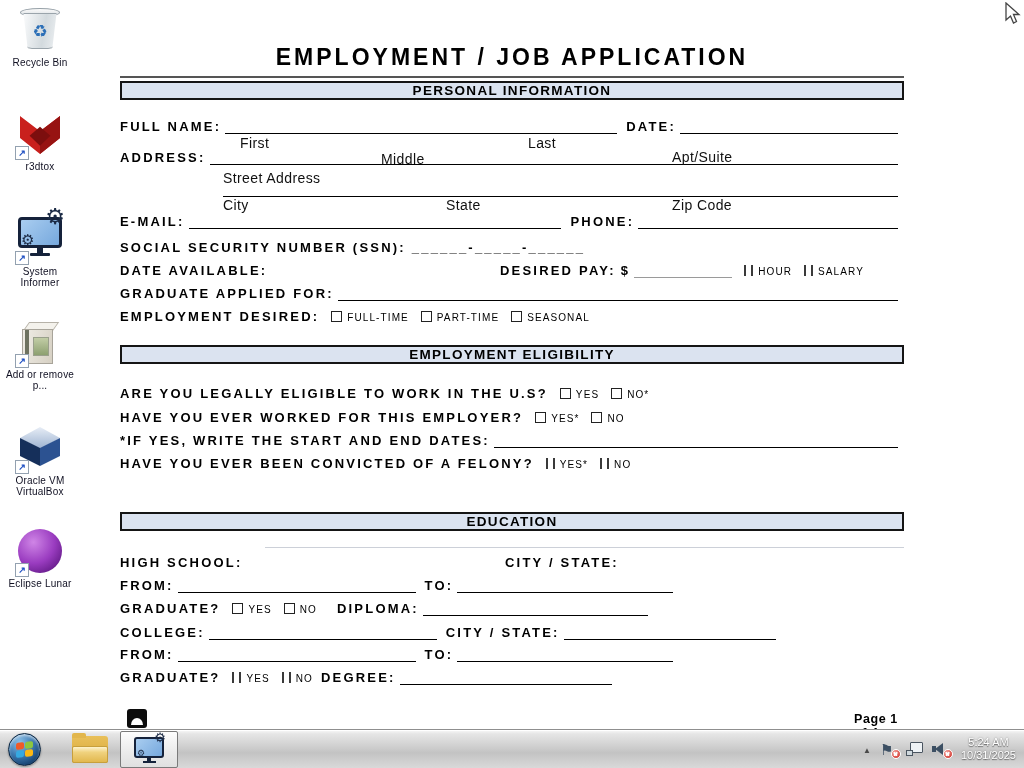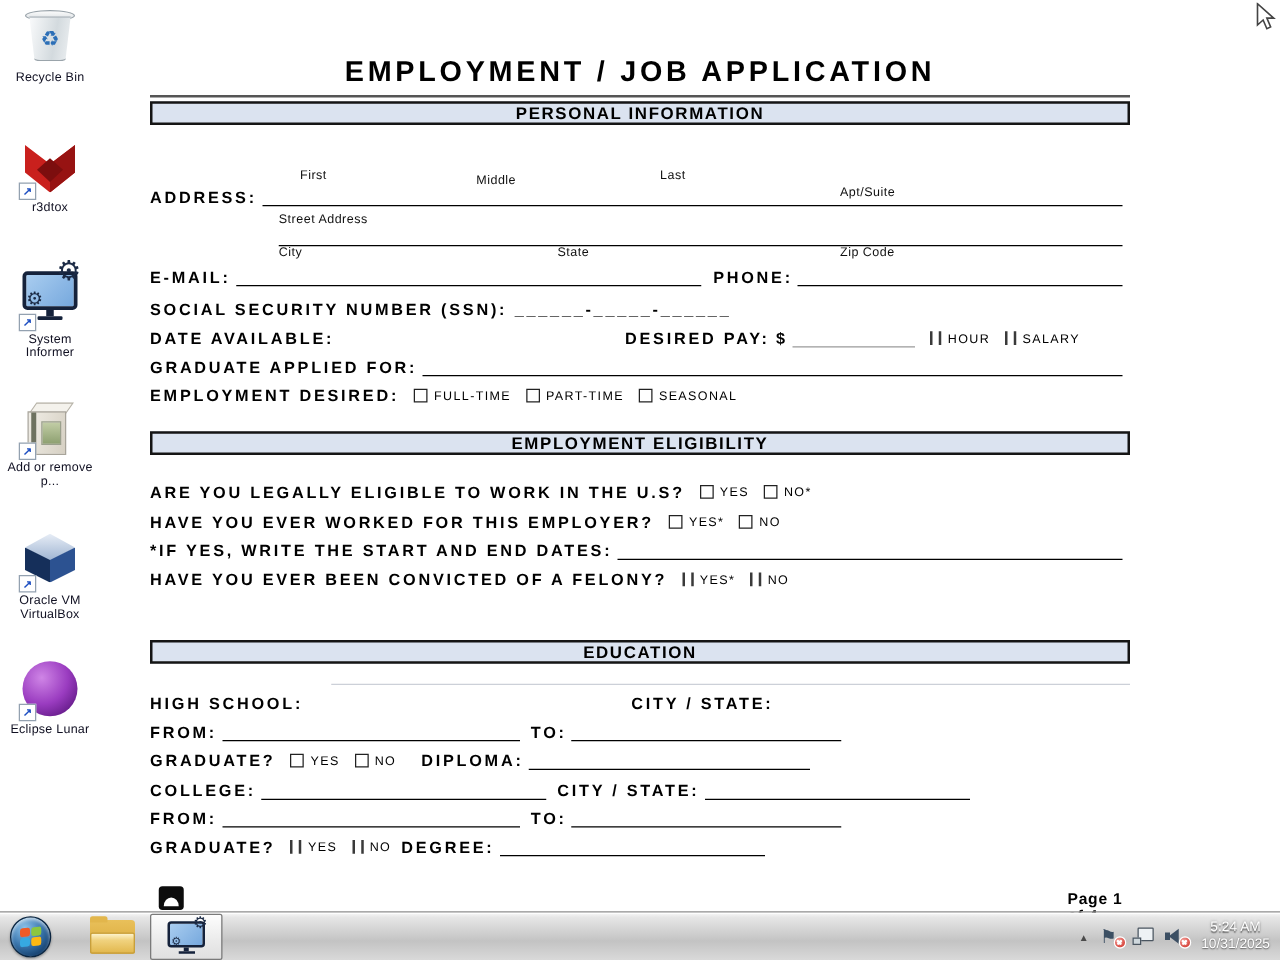--- a/index.html
+++ b/index.html
@@ -63,21 +63,21 @@
   .hr-top{position:absolute;left:0;right:0;top:76px;border-top:2px solid #555}
   .secbar{position:absolute;left:0;width:784px;height:19px;background:#dbe3f0;
     border:2px solid #151515;text-align:center;font-weight:bold;font-size:13.5px;
     letter-spacing:1.3px;line-height:15px}
   .row{position:absolute;left:0;right:6px;display:flex;align-items:flex-end;height:16px;
     font-weight:bold;font-size:13px;letter-spacing:2.2px;white-space:nowrap}
   .ln{display:inline-block;border-bottom:1.7px solid #000;height:15px;margin-left:4px}
   .ln.fill{flex:1}
   .ln.gray{border-bottom-color:#9a9a9a}
   .ln.thick{border-bottom-width:2.4px}
-  .hint{position:absolute;font-size:10px;letter-spacing:.4px;color:#101010}
+  .hint{position:absolute;font-size:14px;letter-spacing:.4px;color:#101010}
   .cbx{display:inline-block;width:11px;height:11px;border:1.7px solid #222;background:#fff;
     margin:0 5px 2px 12px;align-self:flex-end}
   .cbb{display:inline-block;width:9px;height:11px;border-left:2px solid #3a3a3a;
     border-right:2px solid #3a3a3a;margin:0 5px 2px 12px;align-self:flex-end}
   .cbl{font-size:10px;font-weight:400;letter-spacing:1.1px;margin-bottom:1px}
   .faint{position:absolute;border-top:1.5px solid #ccd0d8}
   #pageind{position:absolute;left:722px;top:712px;font-size:12.5px;font-weight:bold;
     letter-spacing:.6px;border-bottom:2.2px solid #222;padding:0 4px 1px 12px}
   
   #blkicon{position:absolute;left:127px;top:709px;width:20px;height:19px;background:#0c0c0c;
@@ -208,22 +208,28 @@
     <div class="lbl">Eclipse Lunar</div>
   </div>
 
   <div id="doc">
 
     <div id="title">EMPLOYMENT / JOB APPLICATION</div>
     <div class="hr-top"></div>
 
     <div class="secbar" style="top:81px">PERSONAL INFORMATION</div>
 
+    <div class="row" style="top:118px">
+      <span>FULL NAME:</span>
+      <span class="ln" style="width:392px"></span>
+      <span style="margin-left:9px">DATE:</span>
+      <span class="ln fill"></span>
+    </div>
     <span class="hint" style="left:120px;top:135px">First</span>
-    <span class="hint" style="left:261px;top:139px">Middle</span>
+    <span class="hint" style="left:261px;top:151px">Middle</span>
     <span class="hint" style="left:408px;top:135px">Last</span>
 
     <div class="row" style="top:149px">
       <span>ADDRESS:</span>
       <span class="ln fill"></span>
     </div>
     <span class="hint" style="left:103px;top:170px">Street Address</span>
     <span class="hint" style="left:552px;top:149px">Apt/Suite</span>
 
     <div class="row" style="top:181px;left:103px">

